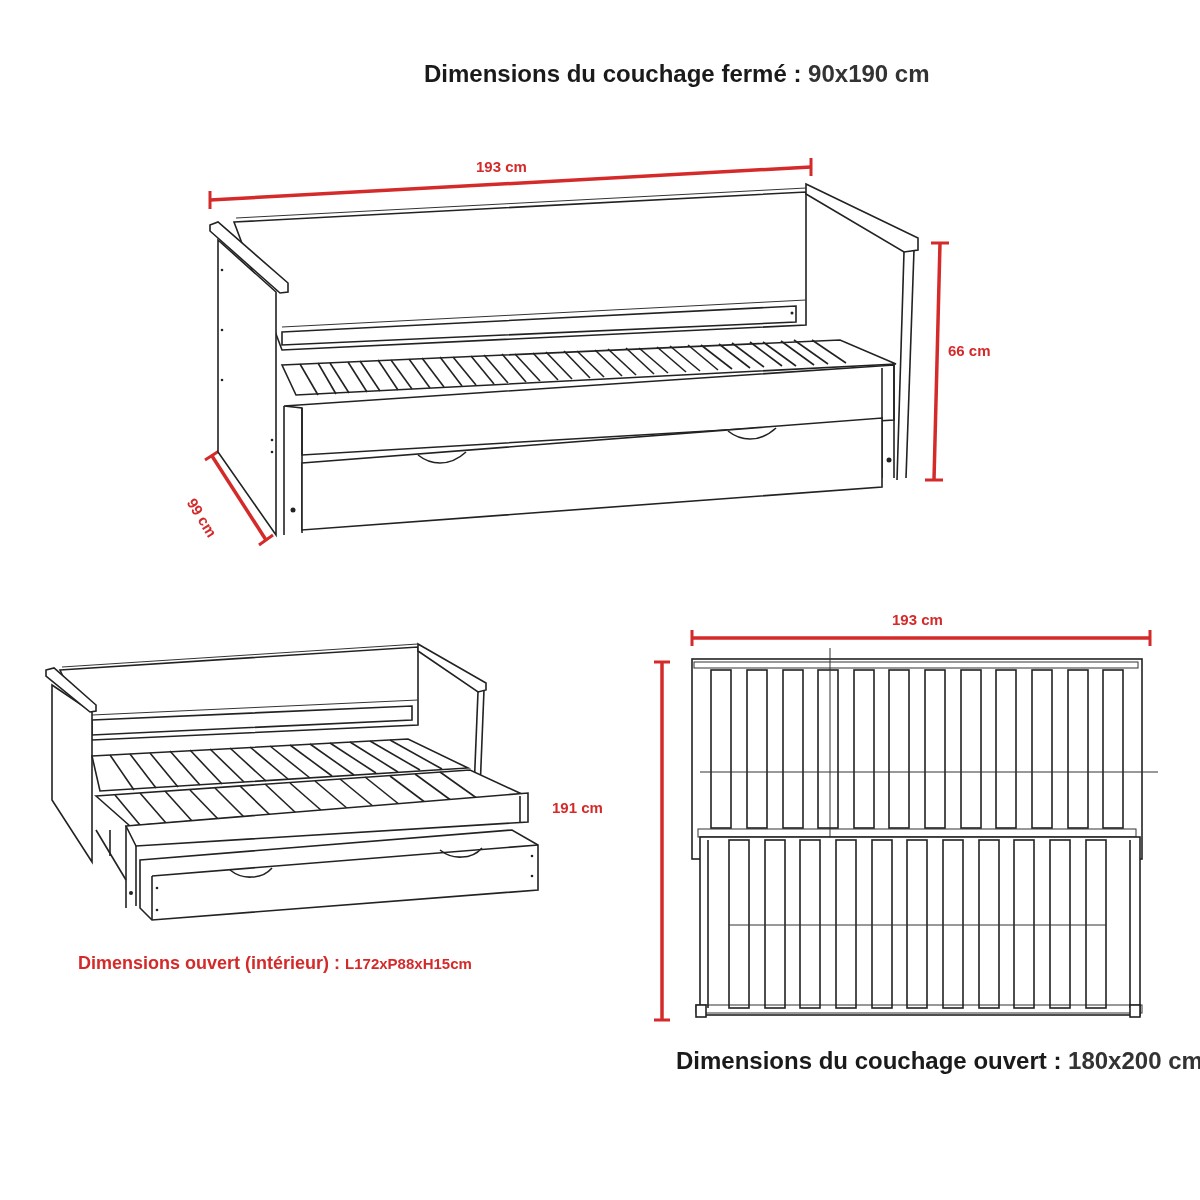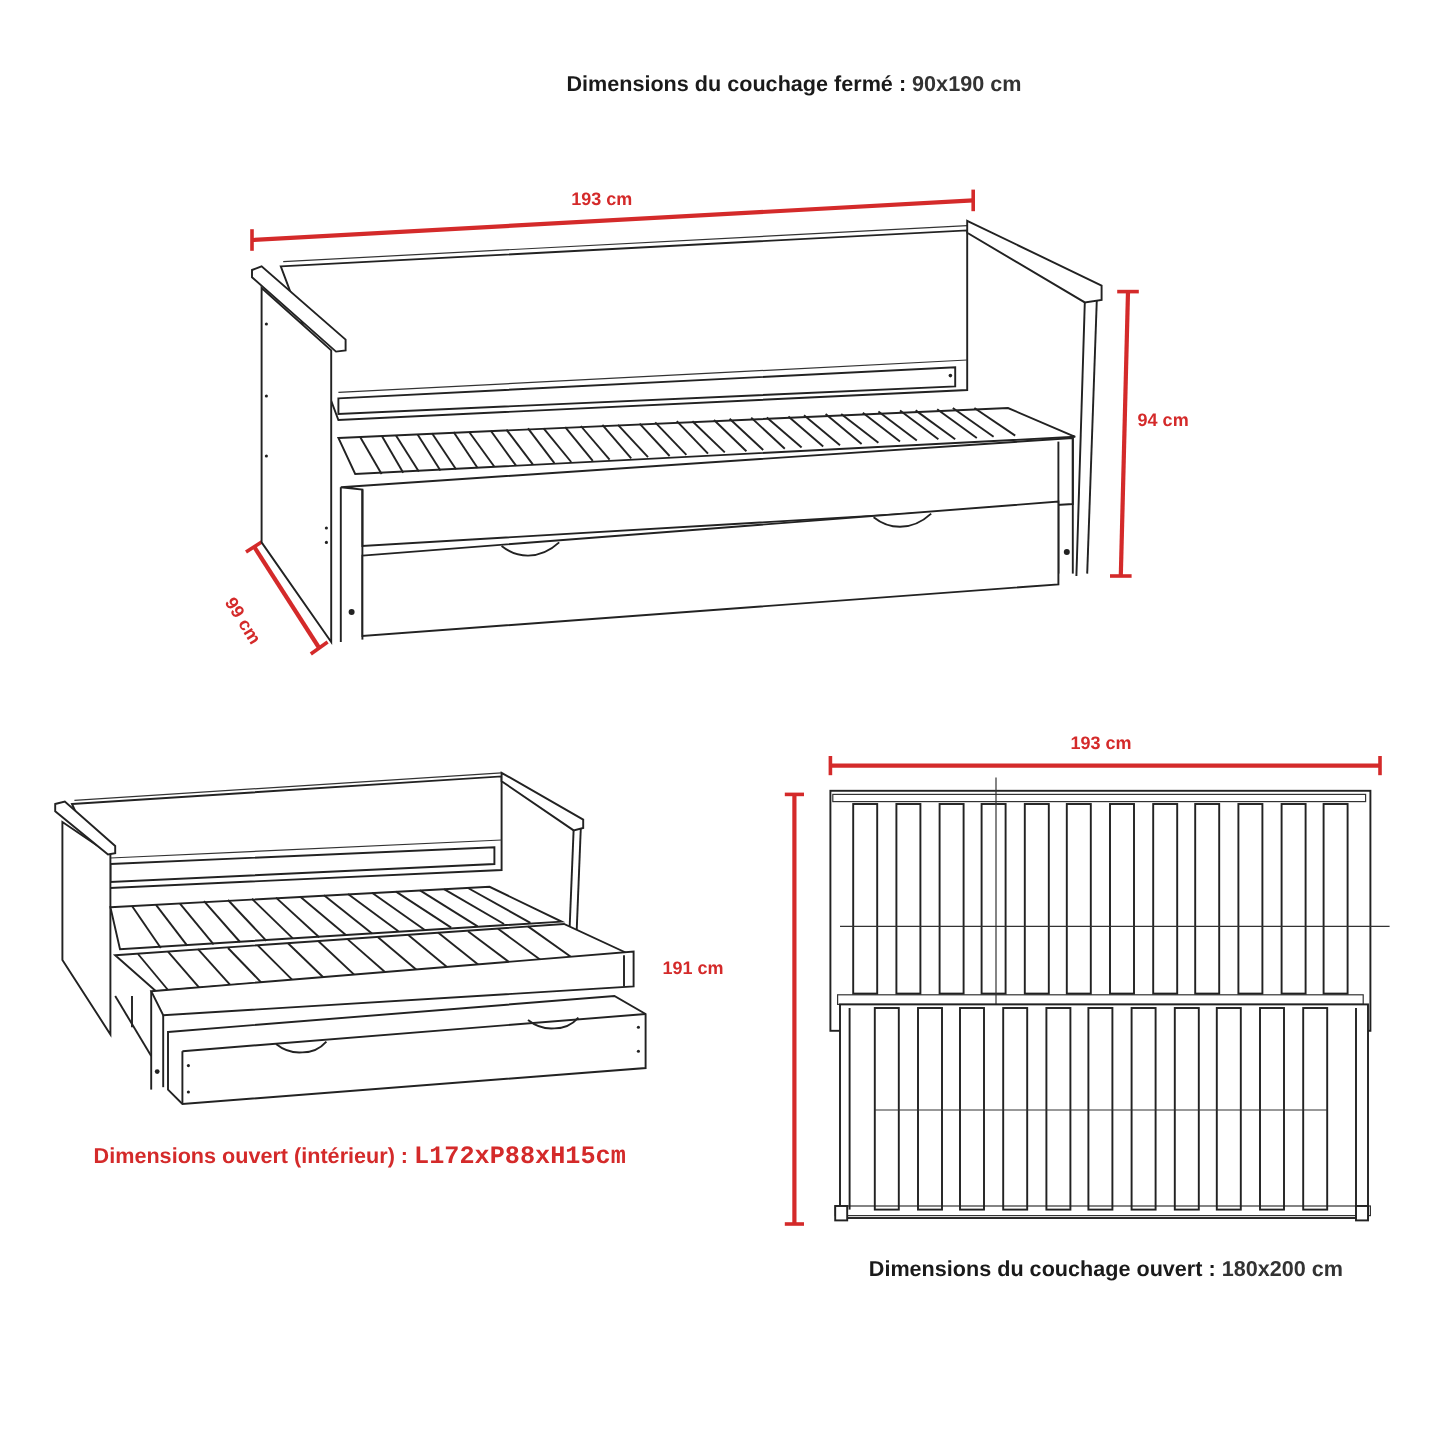--- a/index.html
+++ b/index.html
@@ -1,22 +1,22 @@
 <!DOCTYPE html>
 <html><head>
 <meta charset="utf-8">
 <style>
   html, body { margin:0; padding:0; background:#ffffff; }
   body { width:1200px; height:1200px; position:relative; overflow:hidden;
          font-family:"Liberation Sans", sans-serif; }
   .abs { position:absolute; }
-  .title-black { font-weight:bold; color:#1a1a1a; font-size:18px; white-space:nowrap;margin-left:48px; }
+  .title-black { font-weight:bold; color:#1a1a1a; font-size:24px; white-space:nowrap; }
   .title-black .val { font-weight:bold; color:#333; }
   .title-red { font-weight:bold; color:#d42a2a; font-size:18px; white-space:nowrap; }
-  .title-red .val { font-size:21px;font-family:Liberation Mono, monospace; }
+  .title-red .val { font-size:15px; }
   .dim-label { font-weight:bold; color:#d42a2a; font-size:15px; white-space:nowrap; }
   svg { position:absolute; left:0; top:0; }
   .ln { stroke:#222; stroke-width:1.6; fill:none; }
   .lnw { stroke:#222; stroke-width:1.6; fill:#fff; }
   .thin { stroke:#333; stroke-width:1; fill:none; }
   .red { stroke:#d42a2a; stroke-width:3.5; fill:none; }
   .redcap { stroke:#d42a2a; stroke-width:3; fill:none; }
 </style>
 </head>
 <body>
@@ -229,21 +229,21 @@
     </g>
     <line class="thin" x1="729" y1="925" x2="1106" y2="925"></line>
     <line class="ln" x1="708" y1="840" x2="708" y2="1008"></line>
     <line class="ln" x1="1130" y1="840" x2="1130" y2="1008"></line>
     <rect class="lnw" x="696" y="1005" width="10" height="12"></rect>
     <rect class="lnw" x="1130" y="1005" width="10" height="12"></rect>
   </g>
 </svg>
 
 <div class="abs dim-label" style="left:476px; top:158px;">193 cm</div>
-<div class="abs dim-label" style="left:948px; top:342px;">94 cm</div>
+<div class="abs dim-label" style="left:948px; top:342px;">66 cm</div>
 <div class="abs dim-label" style="left:198px; top:495px; transform:rotate(58deg); transform-origin:left top;">99 cm</div>
 
 <div class="abs title-red" style="left:78px; top:953px;">
   <span>Dimensions ouvert (intérieur) :</span>
   <span class="val">L172xP88xH15cm</span>
 </div>
 
 <div class="abs dim-label" style="left:892px; top:611px;">193 cm</div>
 <div class="abs dim-label" style="left:552px; top:799px;">191 cm</div>
 

